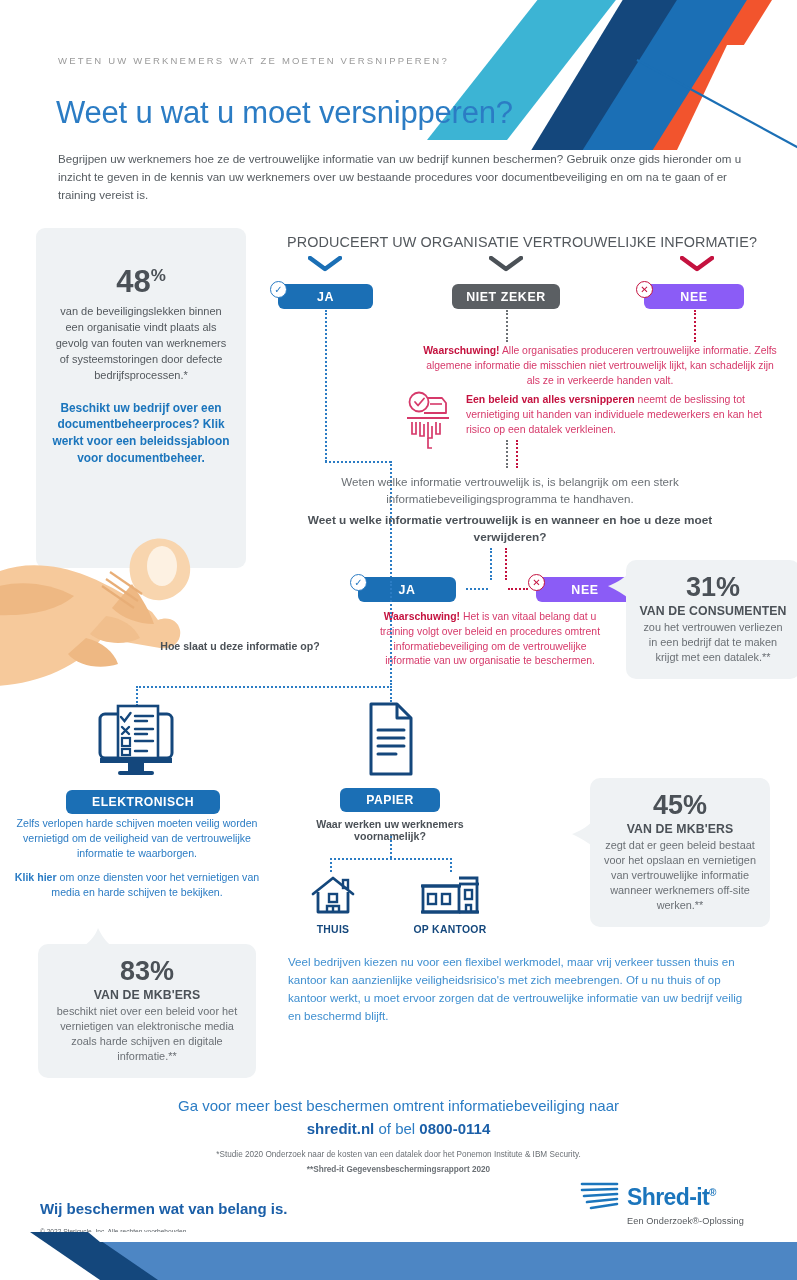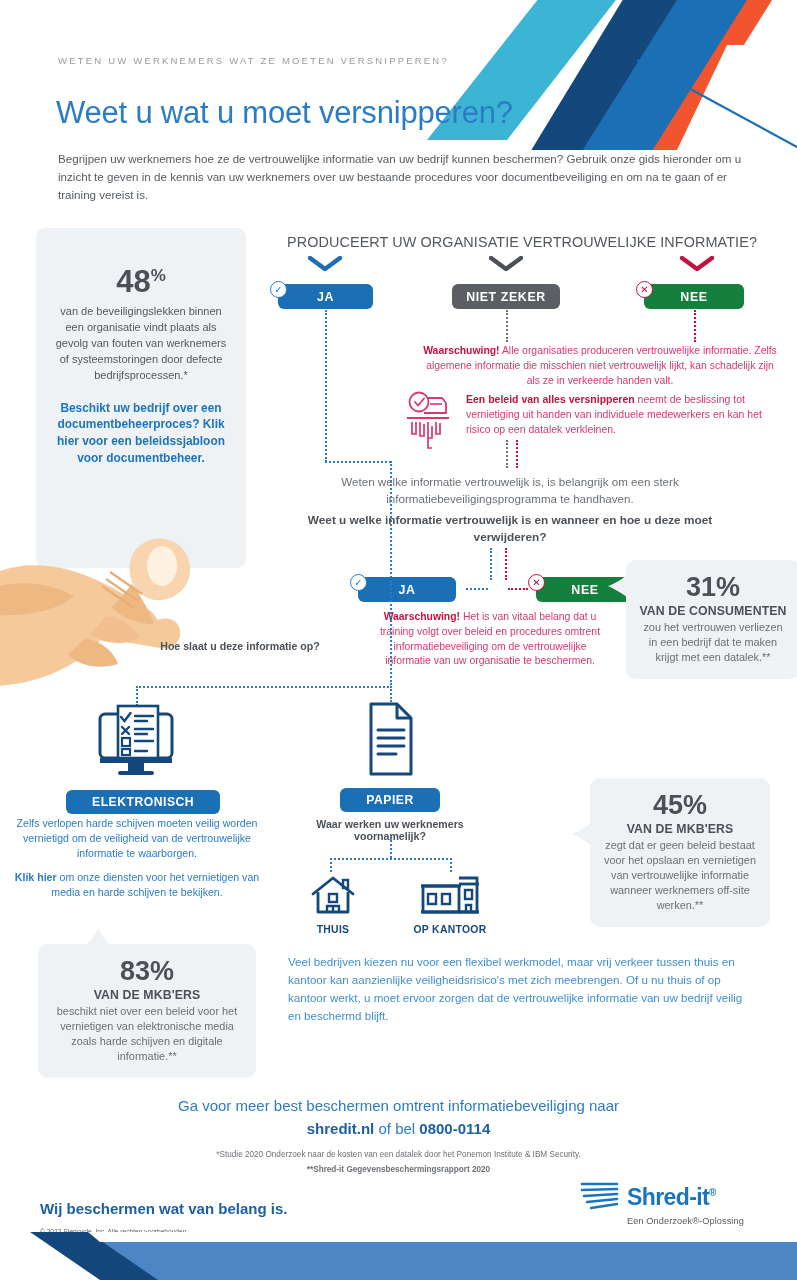--- a/index.html
+++ b/index.html
@@ -54,21 +54,21 @@
   }
 
   
   .pill {
     position: absolute; height: 25px; border-radius: 6px; color: #fff;
     font-size: 12.4px; font-weight: 700; letter-spacing: 0.6px;
     display: flex; align-items: center; justify-content: center;
   }
   .pill.blue { background: #1b6fb5; }
   .pill.grey { background: #5b5f63; }
-  .pill.red  { background: #15803d; }
+  .pill.red  { background: #8b5cf6; }
 
   .badge {
     position: absolute; width: 17px; height: 17px; border-radius: 50%;
     background: #fff; display: flex; align-items: center; justify-content: center;
     font-size: 10px; line-height: 1;
   }
   .badge.blue { border: 1.6px solid #2b7cc4; color: #2b7cc4; }
   .badge.red  { border: 1.6px solid #c4123f; color: #c4123f; }
 
   .chev { position: absolute; }
@@ -165,21 +165,21 @@
   </div>
 
   <div class="kicker">WETEN UW WERKNEMERS WAT ZE MOETEN VERSNIPPEREN?</div>
   <div class="title">Weet u wat u moet versnipperen?</div>
   <div class="intro">Begrijpen uw werknemers hoe ze de vertrouwelijke informatie van uw bedrijf kunnen beschermen? Gebruik onze gids hieronder om u inzicht te geven in de kennis van uw werknemers over uw bestaande procedures voor documentbeveiliging en om na te gaan of er training vereist is.</div>
 
   <div class="card48">
     <div class="inner">
       <div class="bignum"><span>48</span><sup>%</sup></div>
       <div class="body">van de beveiligingslekken binnen een organisatie vindt plaats als gevolg van fouten van werknemers of systeemstoringen door defecte bedrijfsprocessen.*</div>
-      <div class="link">Beschikt uw bedrijf over een documentbeheerproces? Klik hier voor een beleidssjabloon voor documentbeheer.</div>
+      <div class="link">Beschikt uw bedrijf over een documentbeheerproces? Klik werkt voor een beleidssjabloon voor documentbeheer.</div>
     </div>
   </div>
 
   <div class="hand">
     <svg width="250" height="170" viewBox="0 0 250 170">
       <path d="M0,60 C30,40 70,42 105,56 C130,66 148,78 170,92 L176,100
                C186,96 196,100 198,110 C200,122 190,130 178,128
                L120,118 C95,150 45,168 0,166 Z" fill="#f6c99b"></path>
       <path d="M168,20 C186,14 206,26 208,46 C210,64 196,78 180,80
                C164,82 150,70 148,54 C146,36 154,25 168,20 Z" fill="#f8d5ae"></path>

